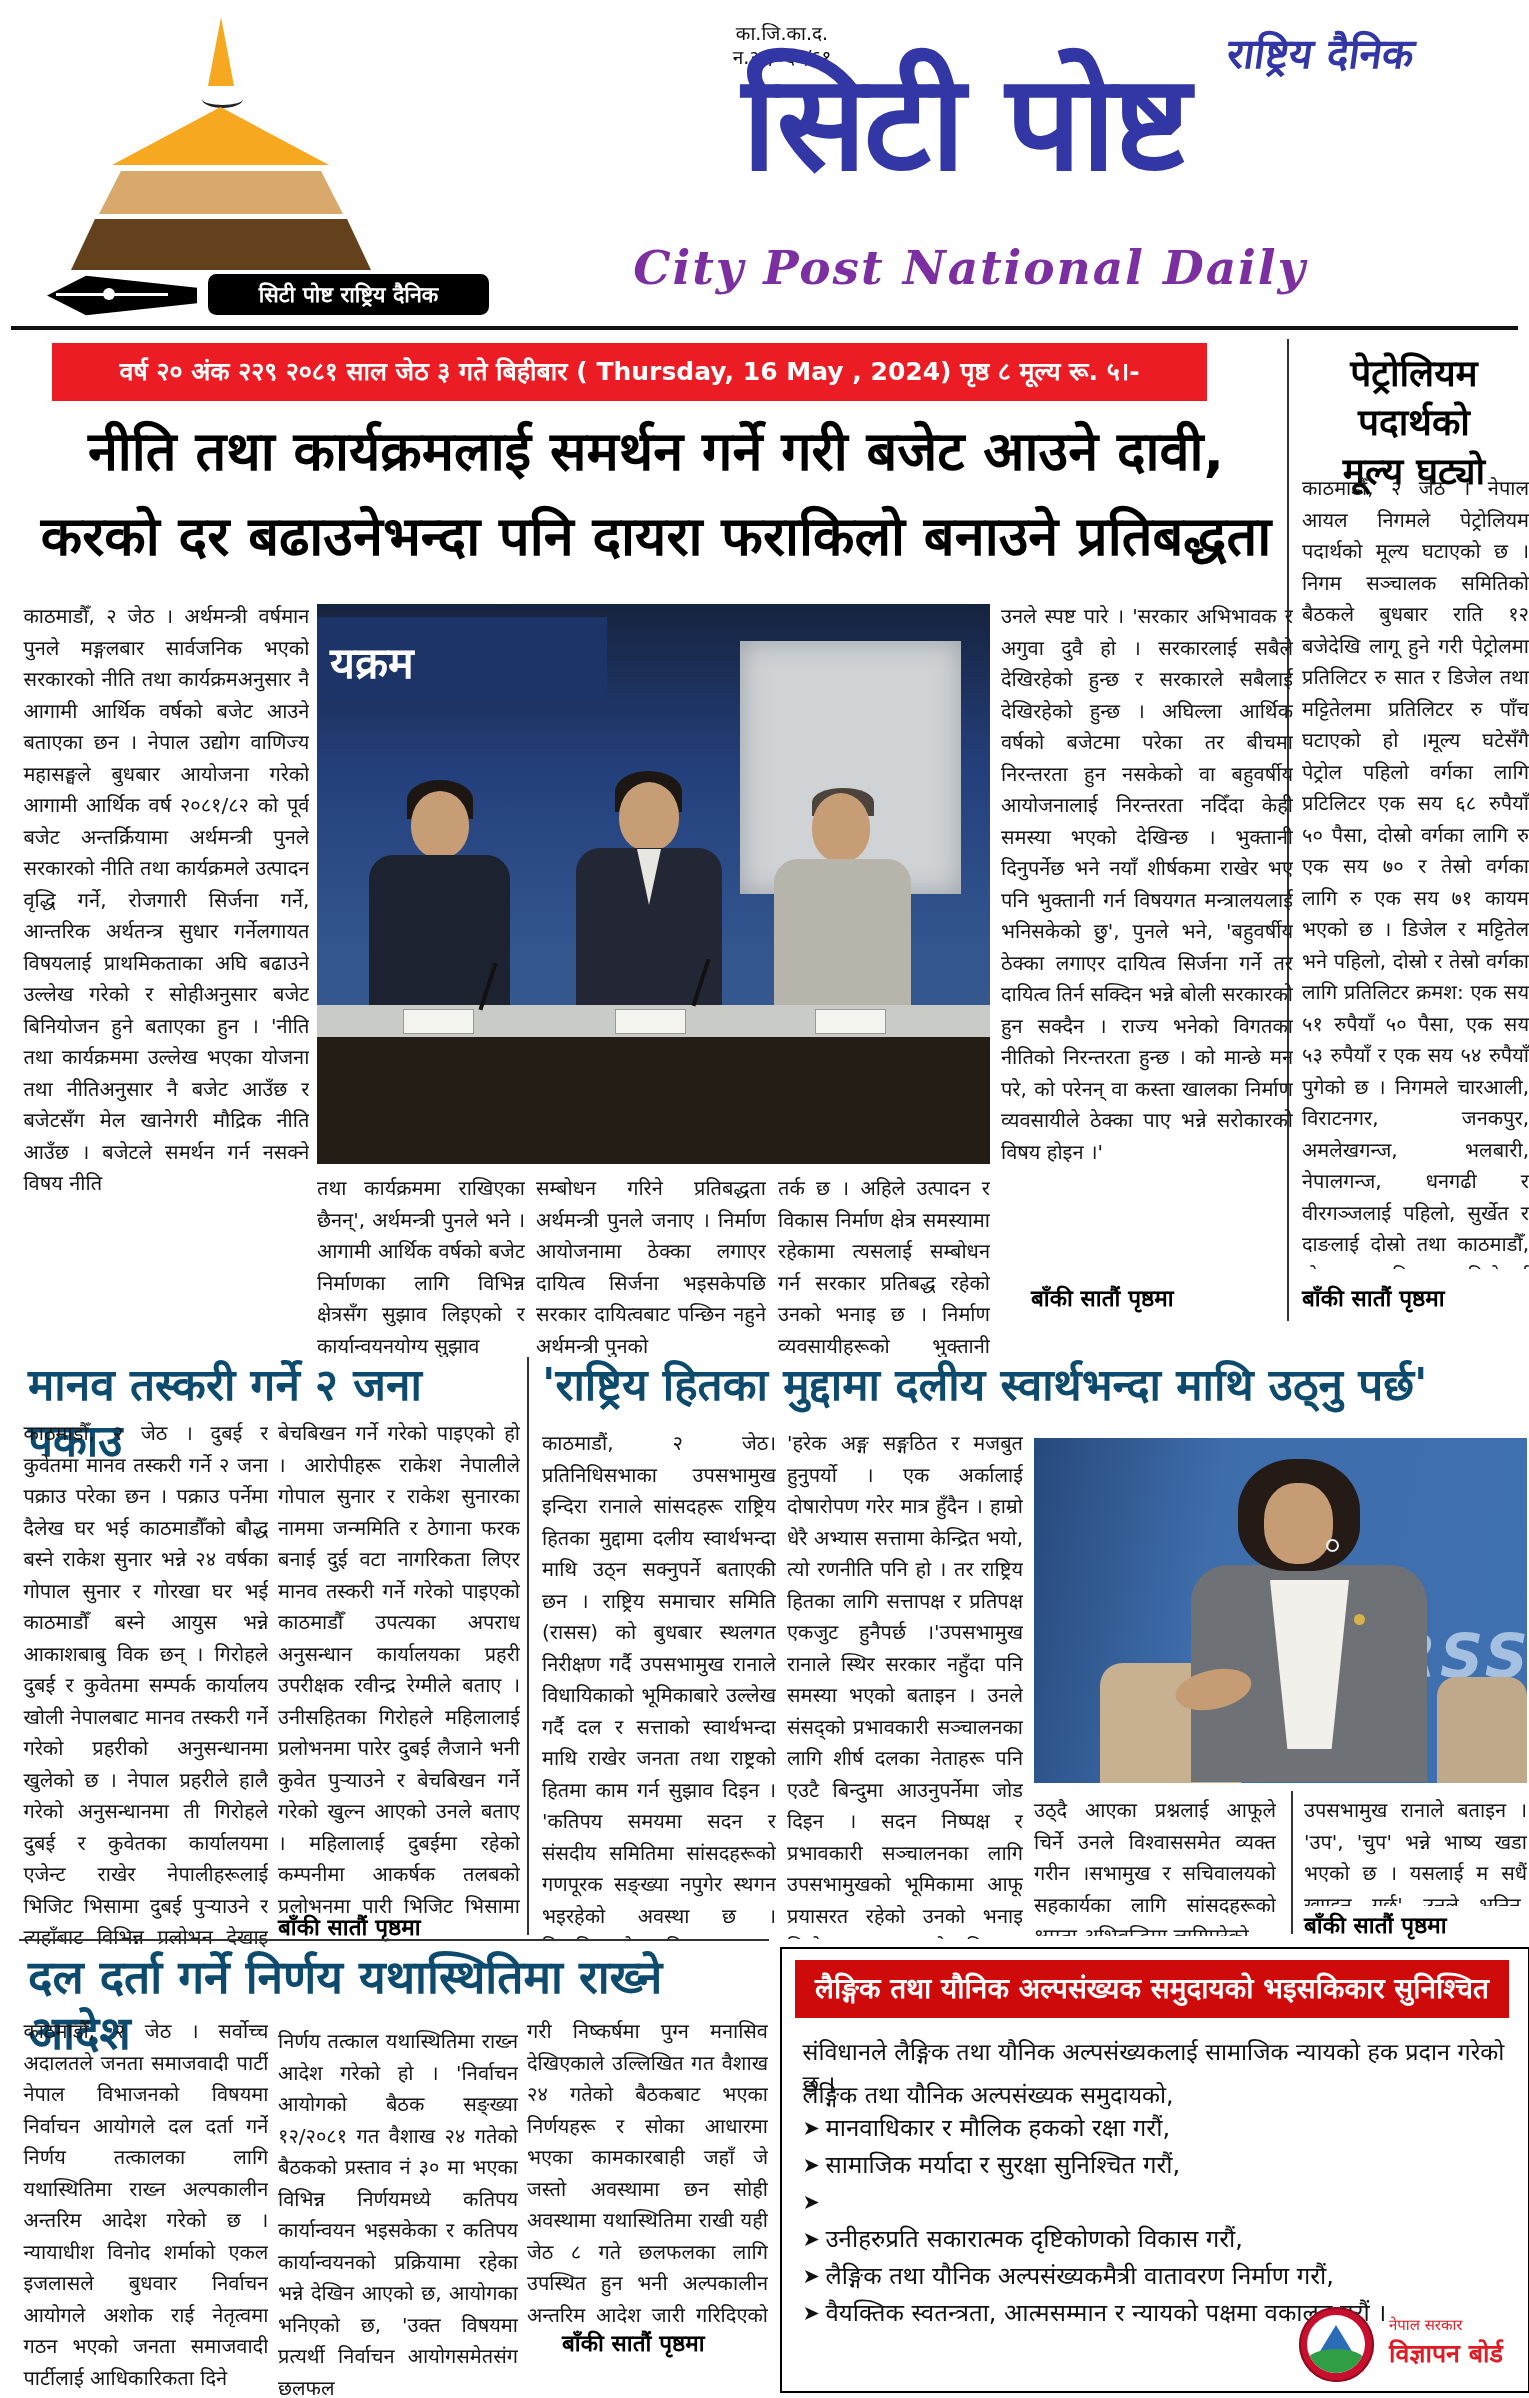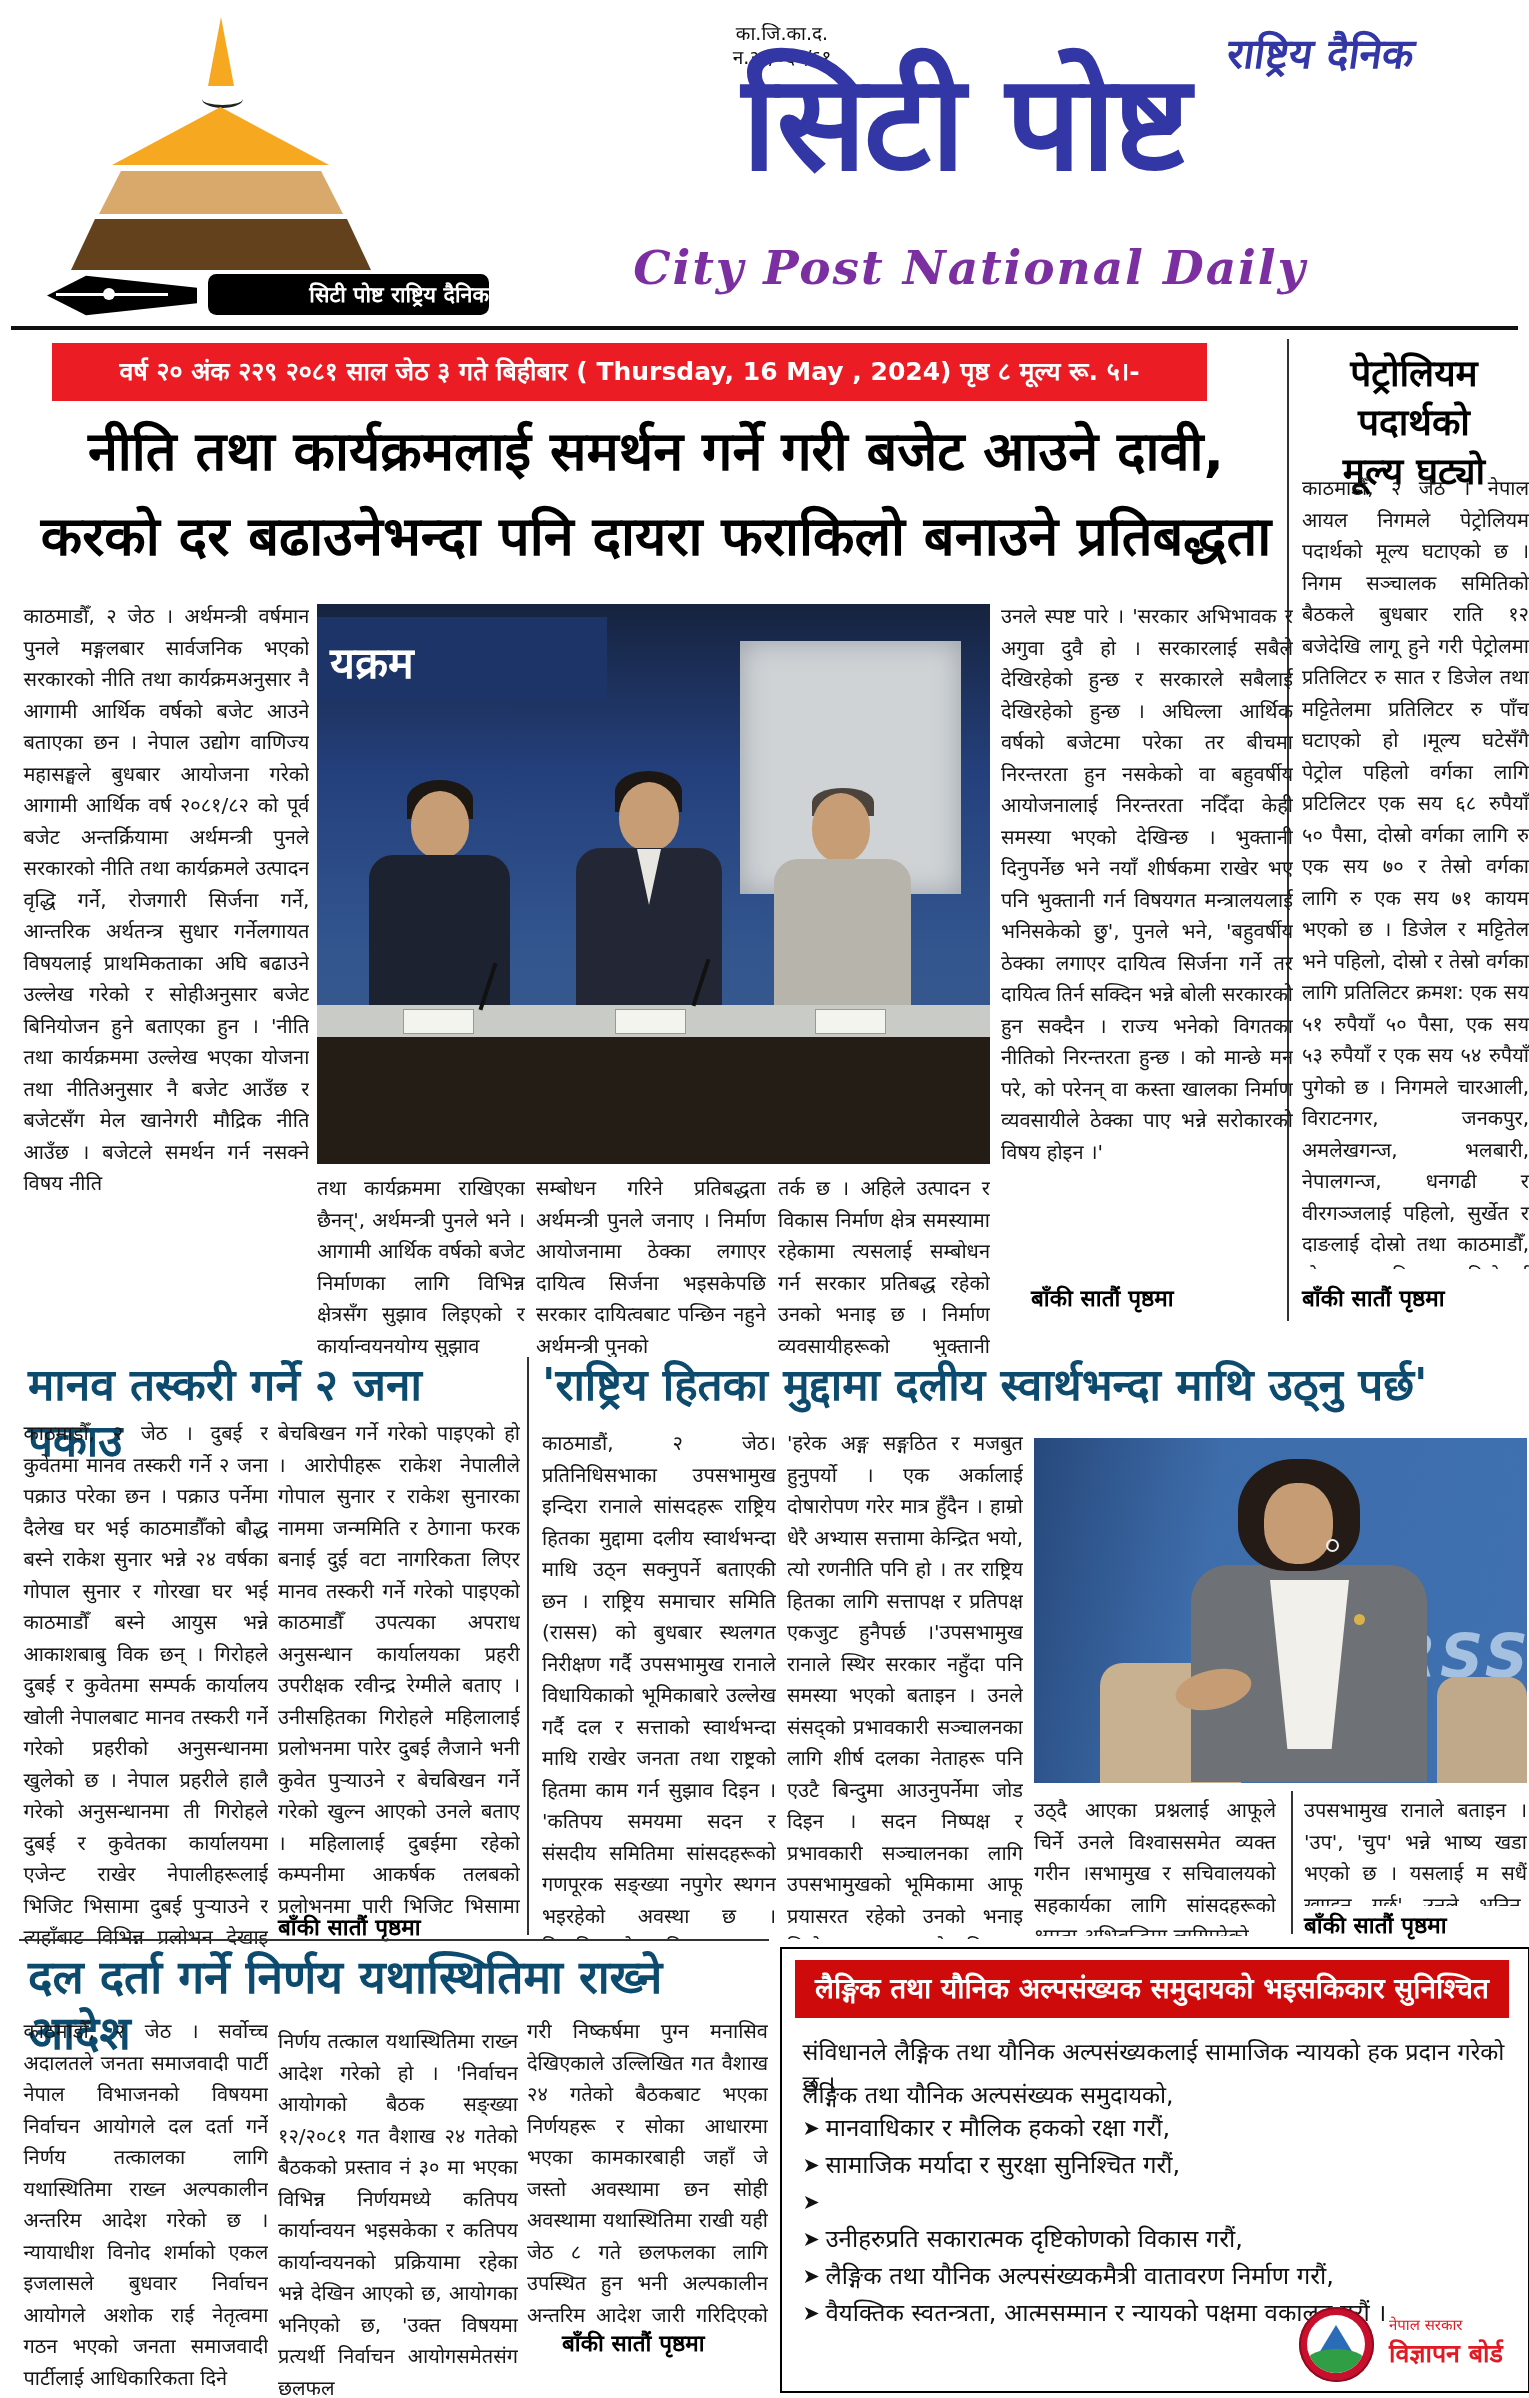--- a/index.html
+++ b/index.html
@@ -15,21 +15,21 @@
     clip-path:polygon(50% 0,100% 100%,0 100%);}
   .pagoda-band1{left:99px;top:171px;width:244px;height:43px;background:#d8a96b;
     clip-path:polygon(9% 0,91% 0,100% 100%,0 100%);}
   .pagoda-band2{left:71px;top:219px;width:300px;height:51px;background:#63411c;
     clip-path:polygon(8% 0,92% 0,100% 100%,0 100%);}
   .pen-nib{left:47px;top:274px;width:150px;height:43px;background:#000;
     clip-path:polygon(0 50%,26% 4%,100% 32%,100% 68%,26% 96%);}
   .pen-slit{left:56px;top:293px;width:112px;height:2.8px;background:#fff;}
   .pen-hole{left:103px;top:288px;width:12px;height:12px;background:#fff;border-radius:50%;}
   .logo-label{left:208px;top:274px;width:281px;height:41px;background:#000;border-radius:8.4px;
-    color:#fff;font-size:21.5px;font-weight:bold;text-align:right;line-height:41px;}
+    color:#fff;font-size:21.5px;font-weight:bold;text-align:center;line-height:41px;}
   .reg-no{left:693px;top:20.6px;width:178px;text-align:center;font-size:19px;line-height:24px;color:#111;}
   .tagline{left:1115px;top:24px;width:412px;text-align:center;color:#3237a5;font-size:41px;
     font-weight:bold;transform:skewX(-8deg);}
   .np-title{left:506px;top:34px;width:918px;text-align:center;color:#3237a5;font-size:133px;
     font-weight:bold;line-height:178px;letter-spacing:-2.8px;}
   .en-title{left:497px;top:232px;width:946px;text-align:center;color:#7c2fa0;font-size:47px;
     font-weight:bold;font-style:italic;font-family:"DejaVu Serif","Liberation Serif",serif;letter-spacing:1.9px;margin-top:8px;}
   .header-rule{left:11.2px;top:326px;width:1507px;height:3.7px;background:#111;}
   .date-banner{left:52px;top:343px;width:1155px;height:58px;background:#ec1c24;color:#fff;
     font-size:25px;font-weight:bold;text-align:center;line-height:58px;}

